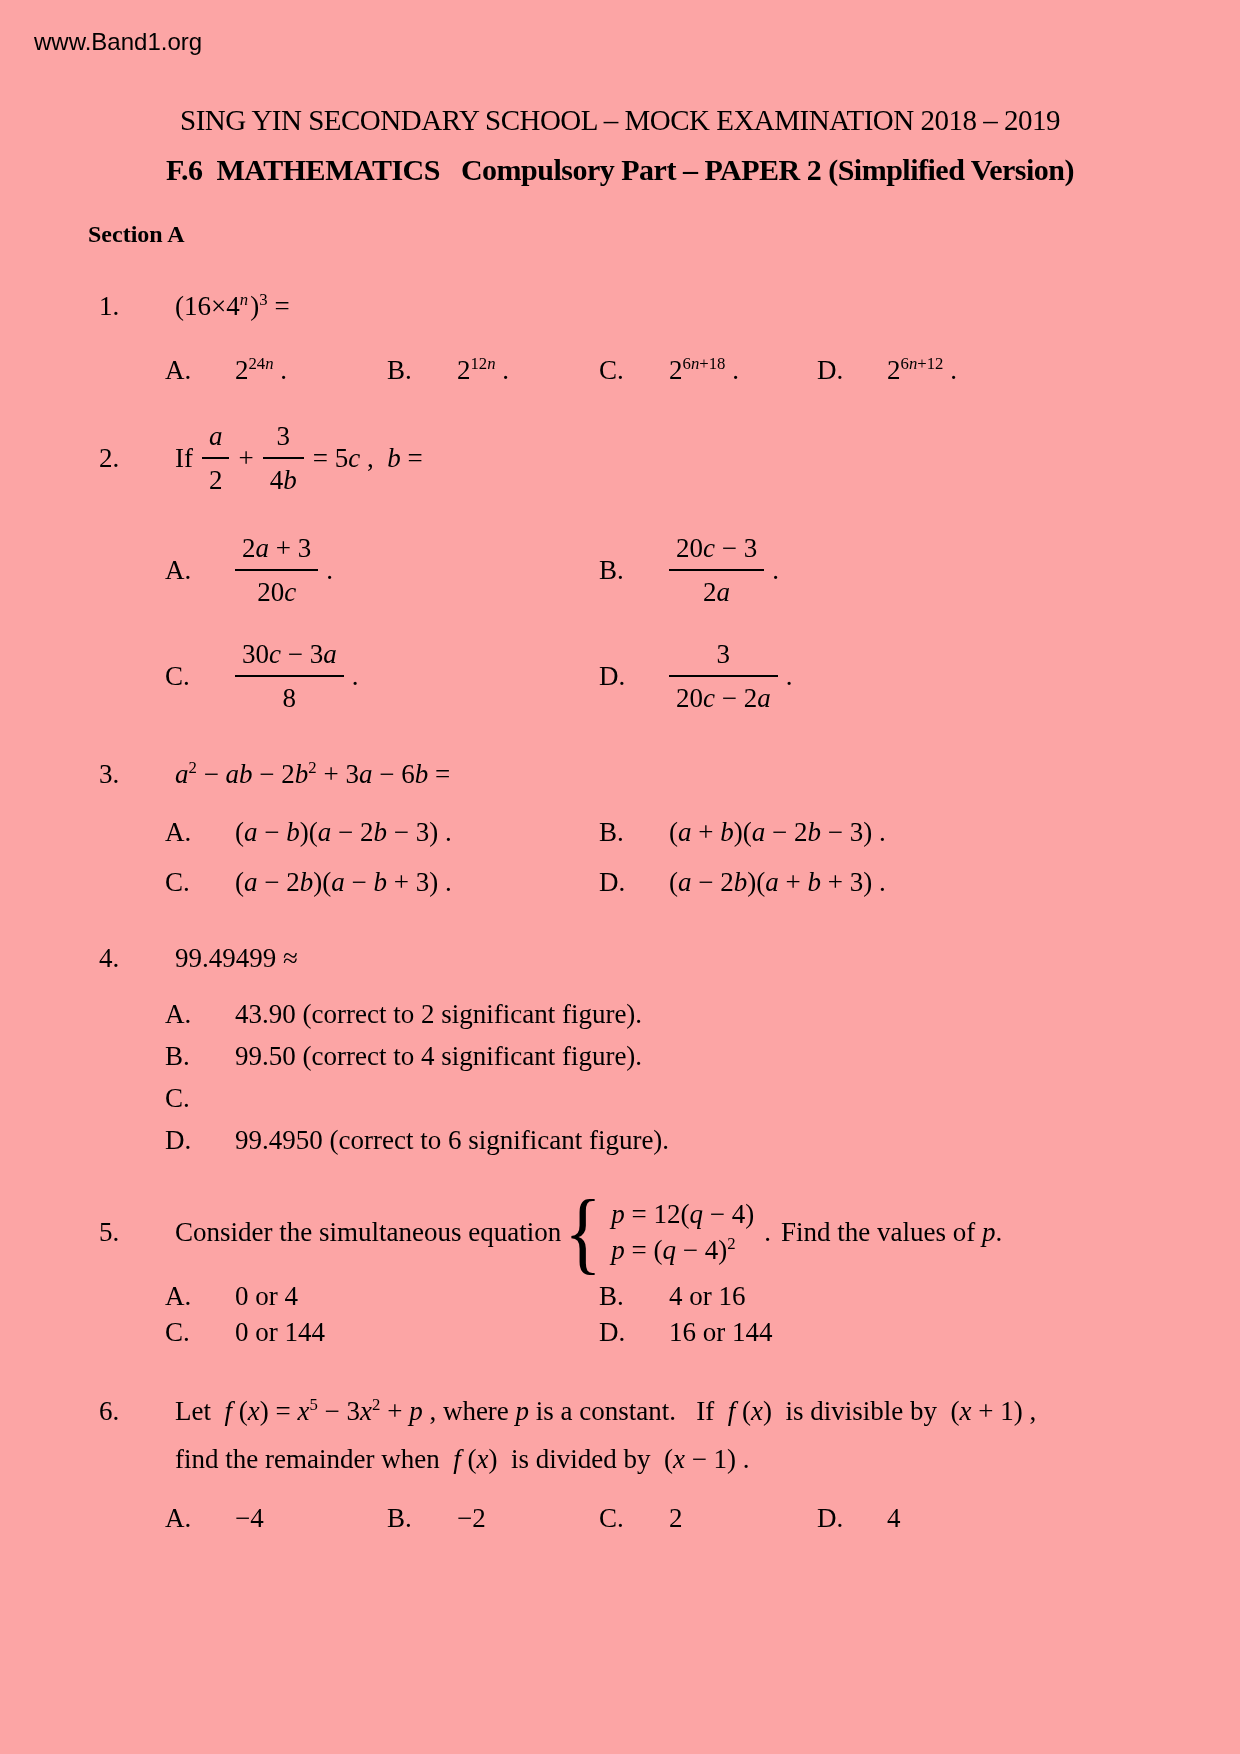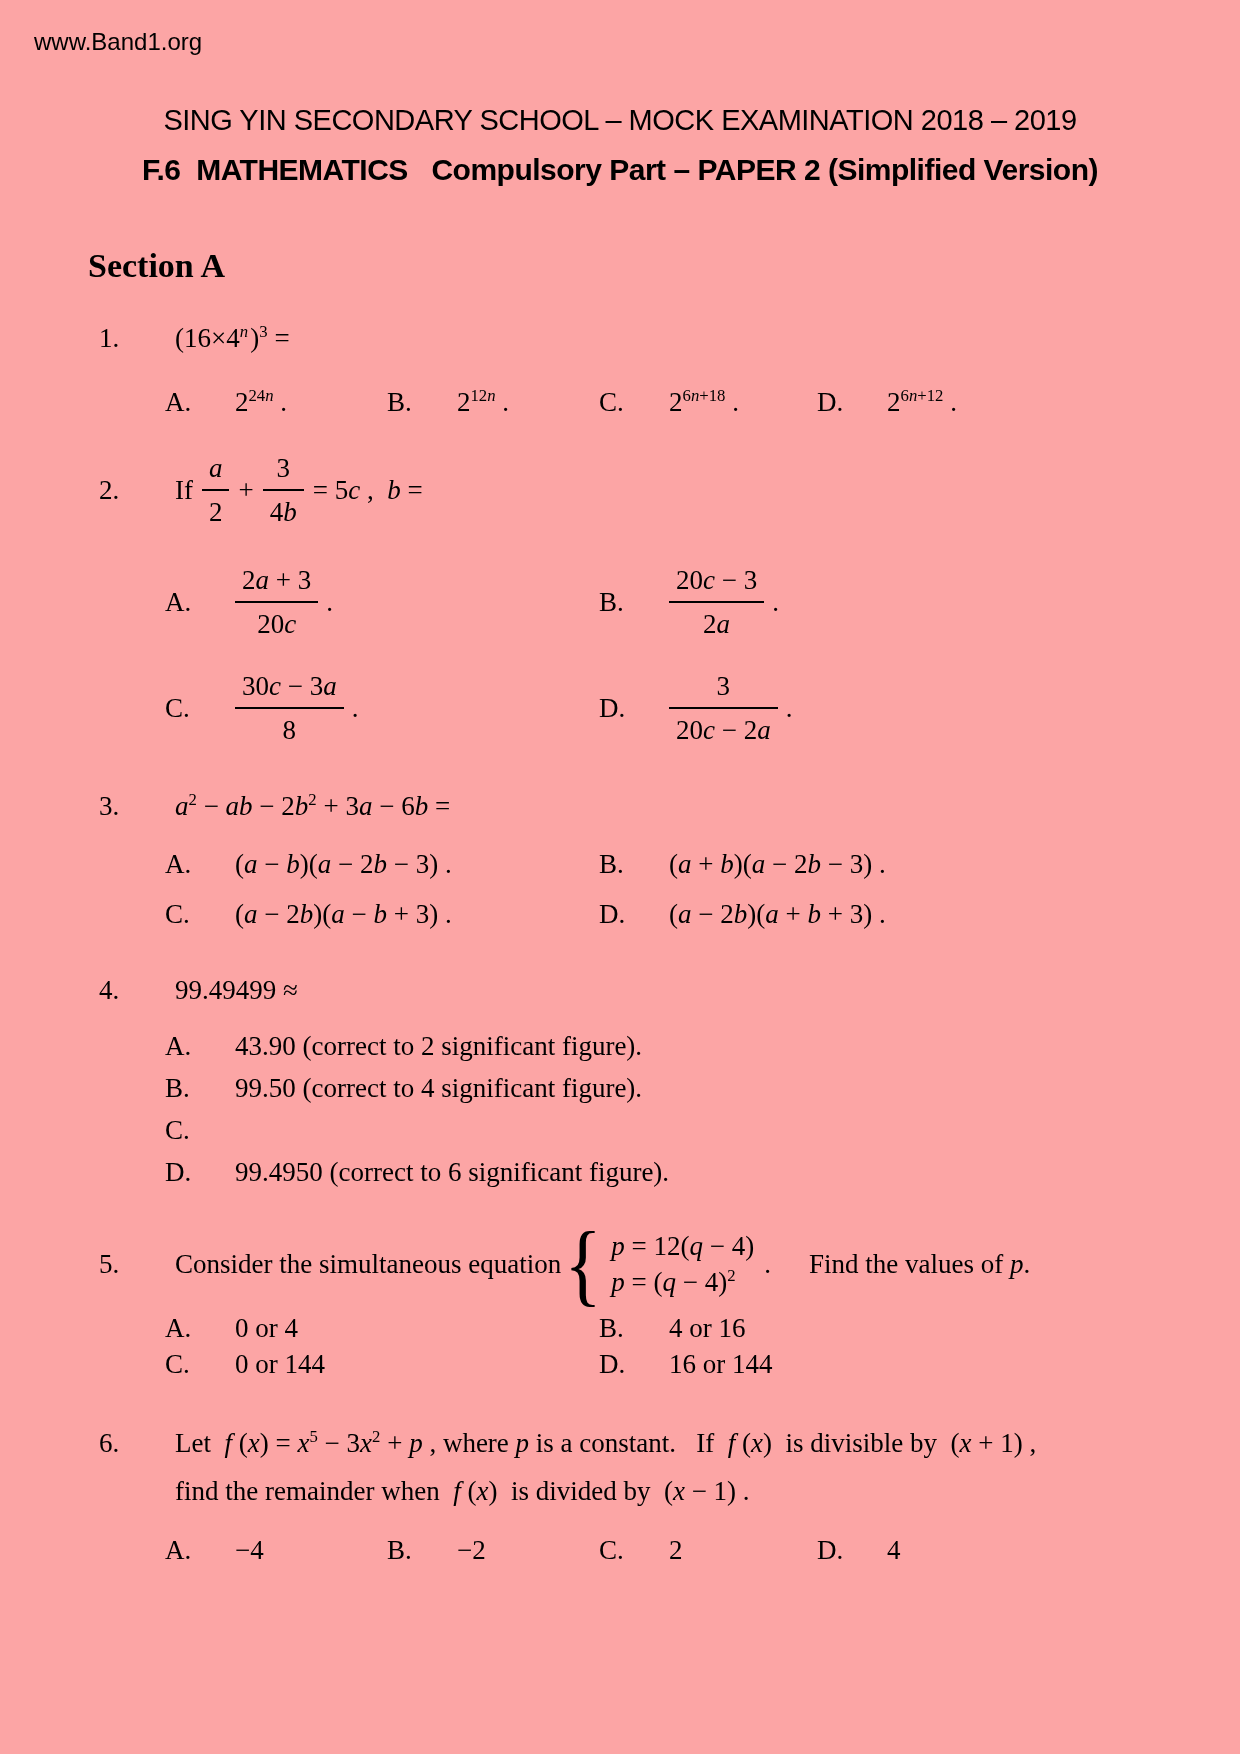--- a/index.html
+++ b/index.html
@@ -11,24 +11,24 @@
     font-family:"Liberation Serif", "DejaVu Serif", serif;
     font-size:27px;
     line-height:36px;
     overflow:hidden;
   }
   .watermark {
     position:absolute; top:28px; left:34px;
     font-family:"Liberation Sans", "DejaVu Sans", sans-serif;
     font-size:24px; line-height:28px;
   }
-  .header { padding-top:102px; text-align:center; font-family:Liberation Sans, sans-serif; }
+  .header { padding-top:102px; text-align:center; font-family:Liberation Serif, serif; }
   .header .h1 { font-size:29px; line-height:36px; letter-spacing:-0.5px; font-weight:500; }
   .header .h2 { font-size:30px; line-height:36px; letter-spacing:-0.5px; font-weight:bold; margin-top:14px; }
-  .section-label { margin:60px 0 0 88px; font-weight:bold; font-size:34px; }
+  .section-label { margin:28px 0 0 88px; font-weight:bold; font-size:24px; }
 
   .q { margin-left:99px; margin-right:60px; }
   .qrow { display:flex; align-items:baseline; }
   .qrow.vcenter { align-items:center; }
   .qnum { flex:0 0 76px; }
   .stem sup, .oval sup, .eqs sup { font-size:62%; line-height:0; }
   sup { font-size:62%; line-height:0; }
 
   
   .optrow { display:flex; margin-left:66px; align-items:baseline; }
@@ -43,21 +43,21 @@
   .frac { display:inline-block; vertical-align:middle; text-align:center; }
   .frac .fnum { display:block; padding:0 7px 3px; border-bottom:2px solid #000; }
   .frac .fden { display:block; padding:3px 7px 0; }
   .fdot { margin-left:8px; }
 
   
   .sys { display:flex; align-items:center; }
   .brace { font-size:92px; line-height:0; font-weight:400; margin-right:6px; transform:scaleX(0.85); }
   .eqs { display:flex; flex-direction:column; gap:0; }
   .sysdot { margin-left:10px; align-self:center; }
-  .after-sys { margin-left:38px;text-align:right; }
+  .after-sys { margin-left:10px;text-align:right; }
 
   .mathgap > * { margin-right:9px; }
   .mt0{margin-top:0} .mt10{margin-top:10px} .mt14{margin-top:14px} .mt20{margin-top:20px}
   .mt22{margin-top:22px} .mt26{margin-top:26px} .mt28{margin-top:28px} .mt30{margin-top:30px}
   .mt32{margin-top:32px} .mt36{margin-top:36px} .mt38{margin-top:38px} .mt40{margin-top:40px}
   .mt42{margin-top:42px} .mt6{margin-top:6px}
   .q6line { line-height:38px; }
 </style>
 </head>
 <body>

